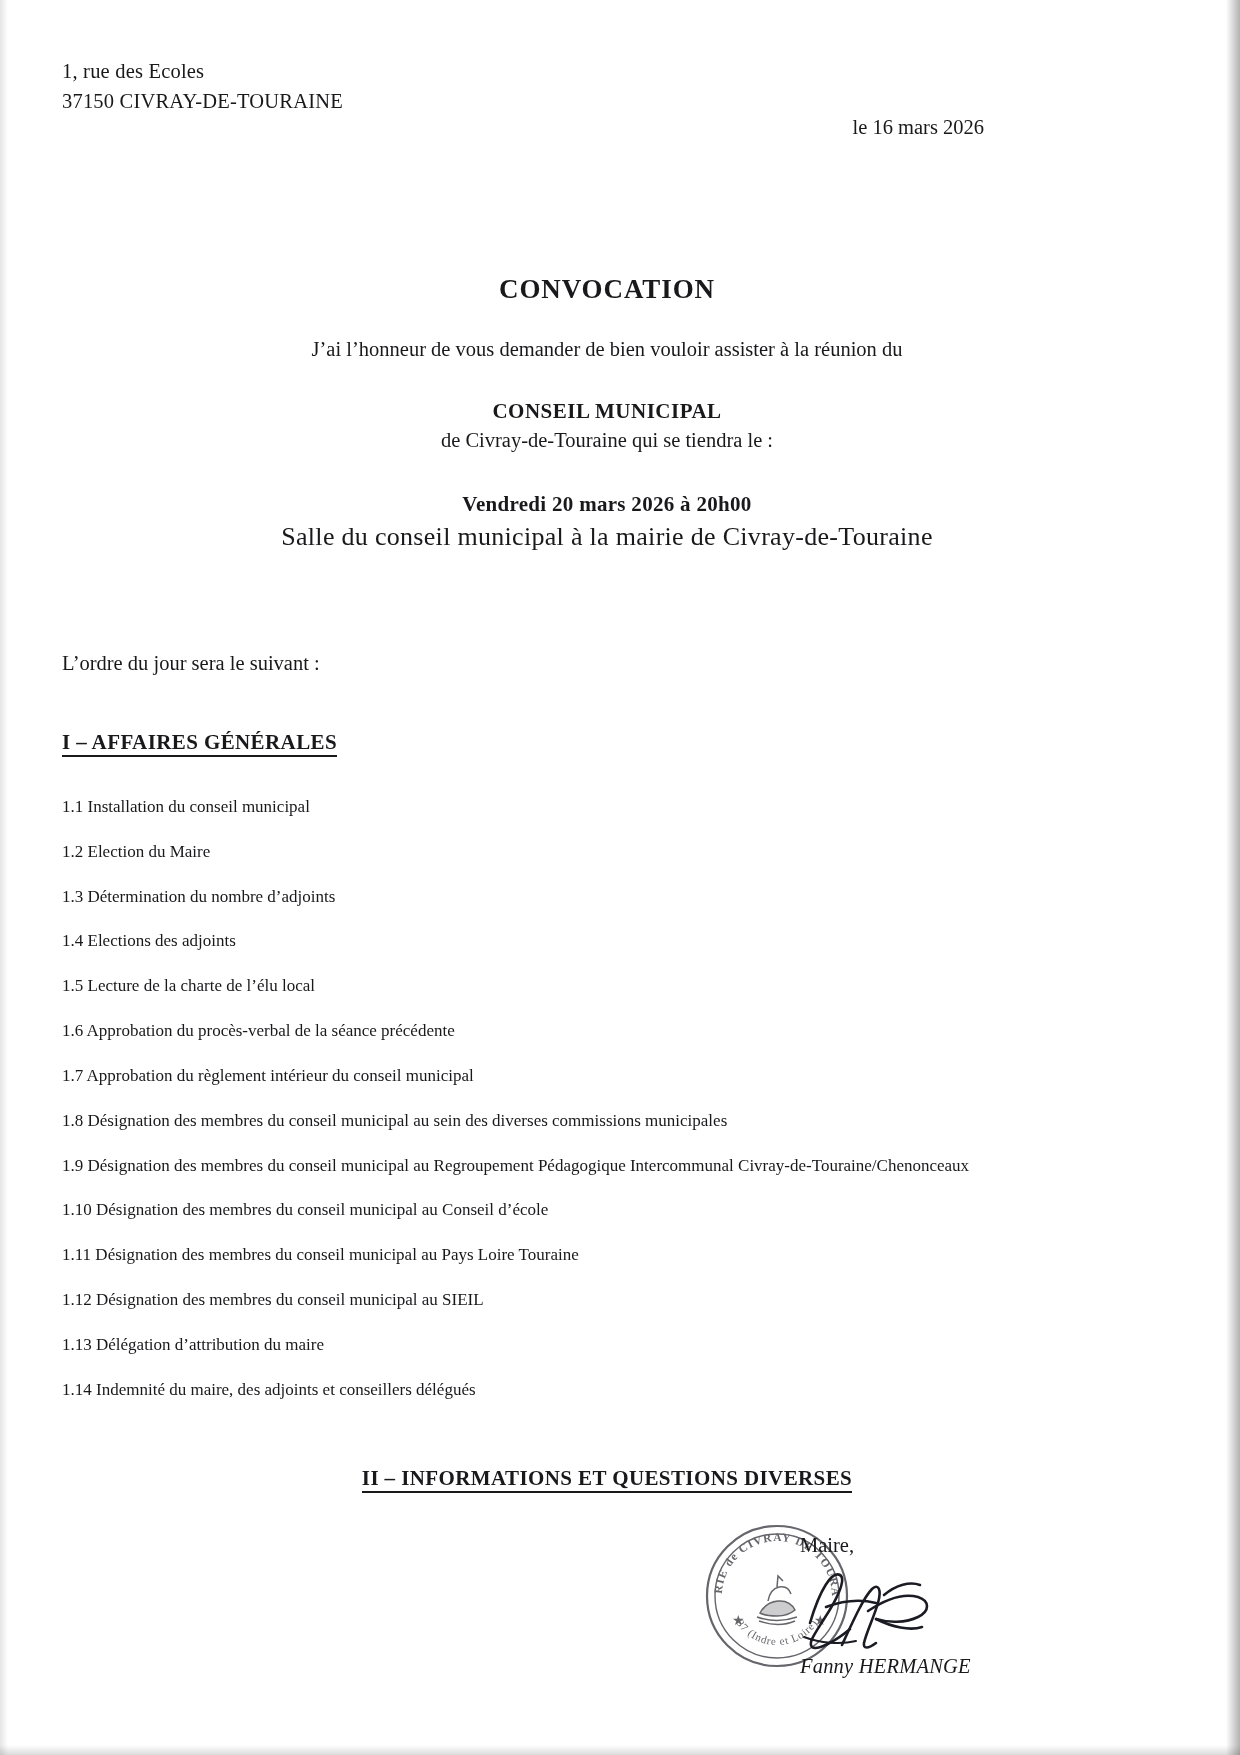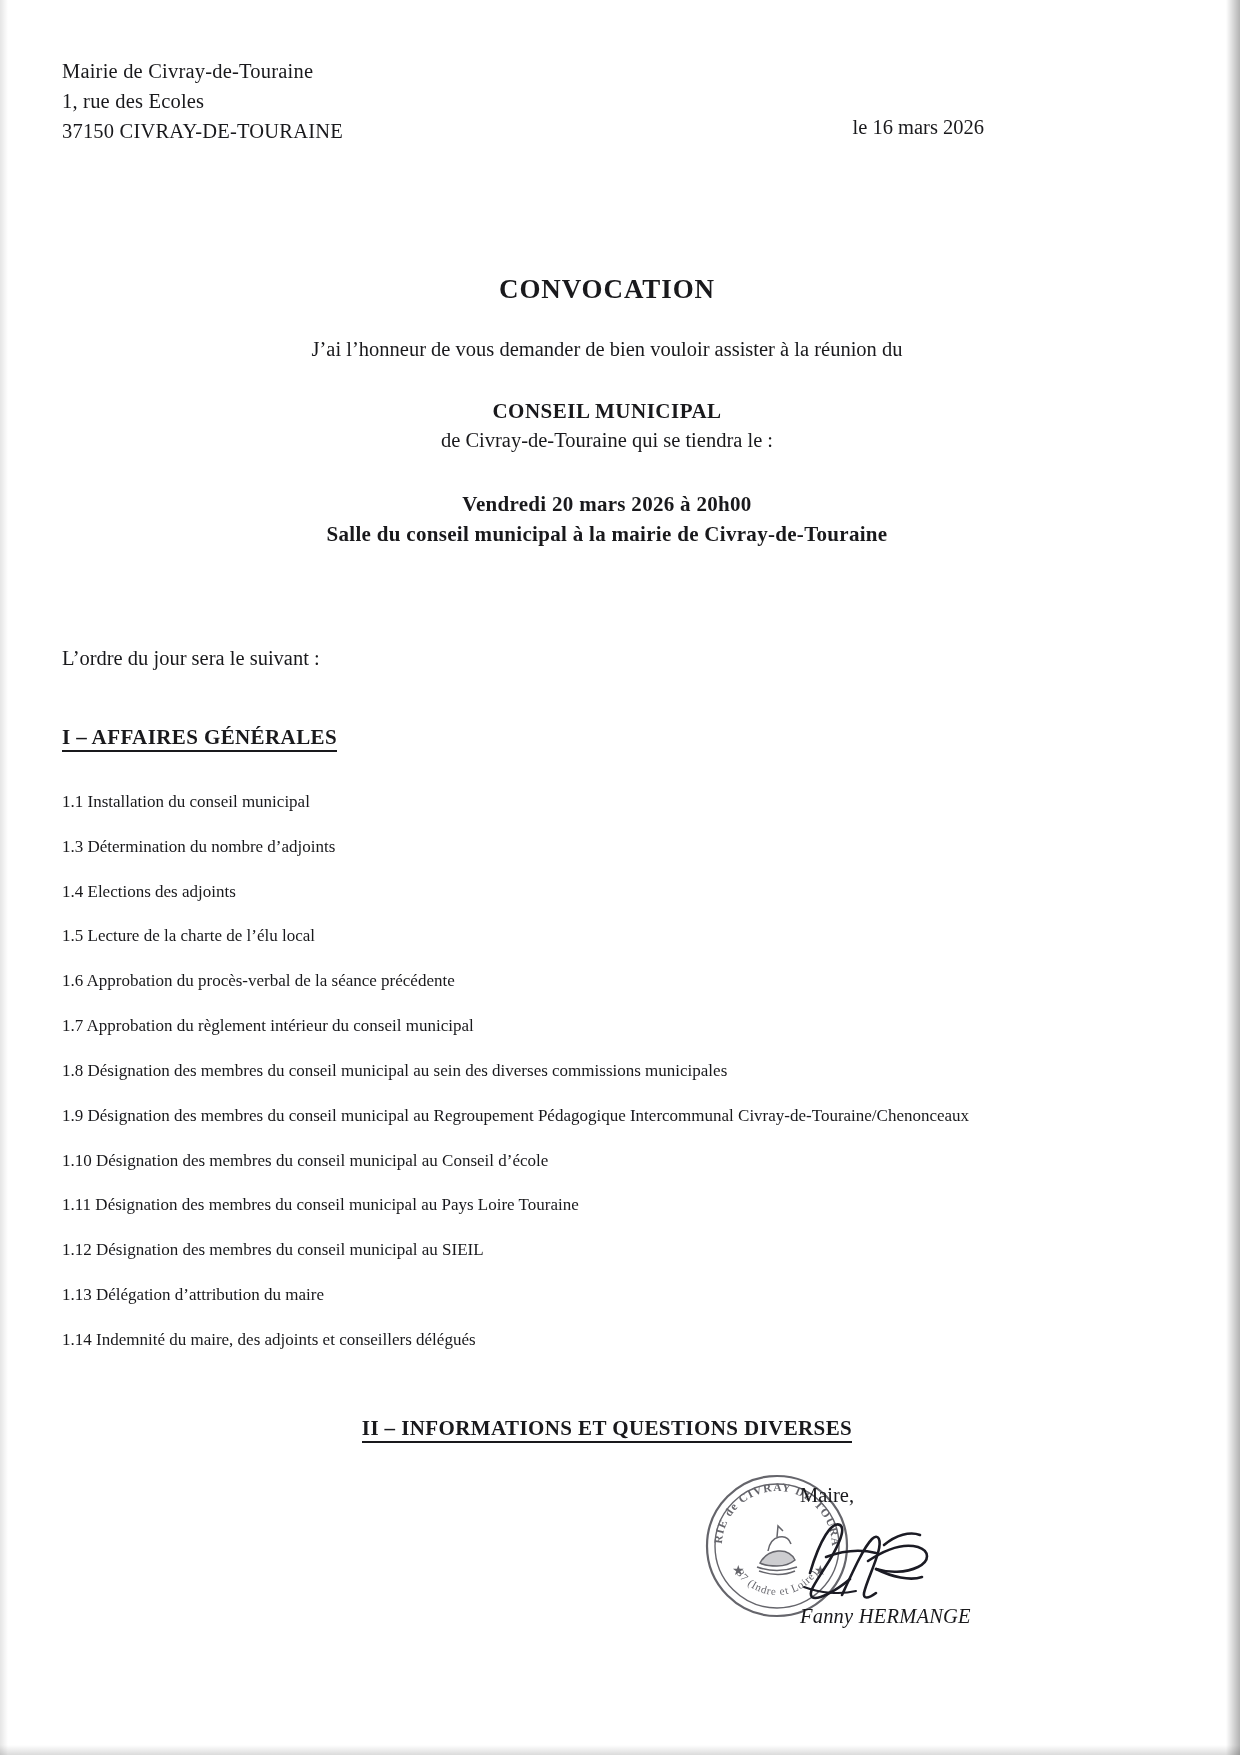--- a/index.html
+++ b/index.html
@@ -91,22 +91,22 @@
     font-size: 20.5px;
     margin-top: 5px;
   }
   .meeting-when {
     font-size: 21px;
     font-weight: bold;
     margin-top: 40px;
     letter-spacing: 0.3px;
   }
   .meeting-where {
-    font-size: 21px;
-    font-weight: bold;
+    font-size: 26px;
+    font-weight: normal;
     margin-top: 5px;
     letter-spacing: 0.3px;
   }
 
   
   .agenda-lead {
     font-size: 20.5px;
     margin-top: 100px;
   }
   .section-heading {
@@ -191,21 +191,20 @@
 
 <div class="page">
   <div class="scan-edge-left"></div>
   <div class="scan-edge-right"></div>
   <div class="scan-edge-bottom"></div>
 
   <div class="content">
 
     <div class="header-row">
       <div class="letterhead">
-        <div>Mairie de Civray-de-Touraine</div>
         <div>1, rue des Ecoles</div>
         <div>37150 CIVRAY-DE-TOURAINE</div>
       </div>
       <div class="doc-date">le 16 mars 2026</div>
     </div>
 
     <div class="convocation-block">
       <div class="convocation-title">CONVOCATION</div>
       <div class="convocation-intro">J’ai l’honneur de vous demander de bien vouloir assister à la réunion du</div>
       <div class="council-name">CONSEIL MUNICIPAL</div>
@@ -215,20 +214,21 @@
     </div>
 
     <div class="agenda-lead">L’ordre du jour sera le suivant :</div>
 
     <div class="section-heading">
       <span>I – AFFAIRES GÉNÉRALES</span>
     </div>
 
     <div class="agenda-list">
       <div class="agenda-item">1.1 Installation du conseil municipal</div>
+      <div class="agenda-item">1.2 Election du Maire</div>
       <div class="agenda-item">1.3 Détermination du nombre d’adjoints</div>
       <div class="agenda-item">1.4 Elections des adjoints</div>
       <div class="agenda-item">1.5 Lecture de la charte de l’élu local</div>
       <div class="agenda-item">1.6 Approbation du procès-verbal de la séance précédente</div>
       <div class="agenda-item">1.7 Approbation du règlement intérieur du conseil municipal</div>
       <div class="agenda-item">1.8 Désignation des membres du conseil municipal au sein des diverses commissions municipales</div>
       <div class="agenda-item wide">1.9 Désignation des membres du conseil municipal au Regroupement Pédagogique Intercommunal Civray-de-Touraine/Chenonceaux</div>
       <div class="agenda-item">1.10 Désignation des membres du conseil municipal au Conseil d’école</div>
       <div class="agenda-item">1.11 Désignation des membres du conseil municipal au Pays Loire Touraine</div>
       <div class="agenda-item">1.12 Désignation des membres du conseil municipal au SIEIL</div>

